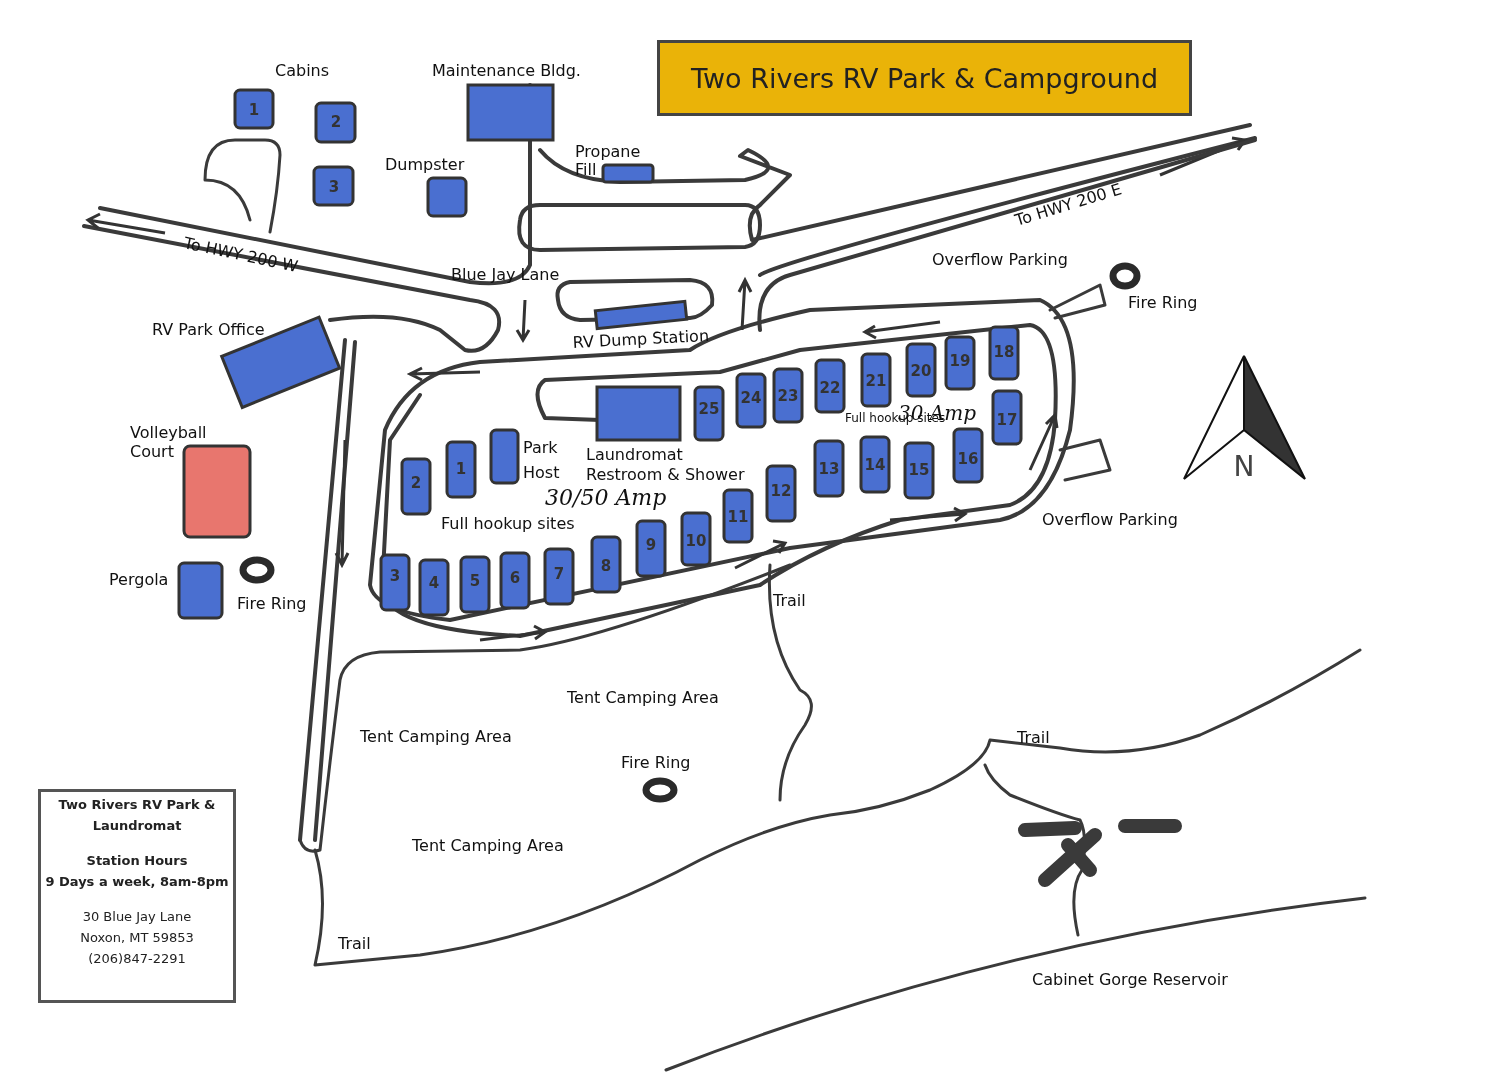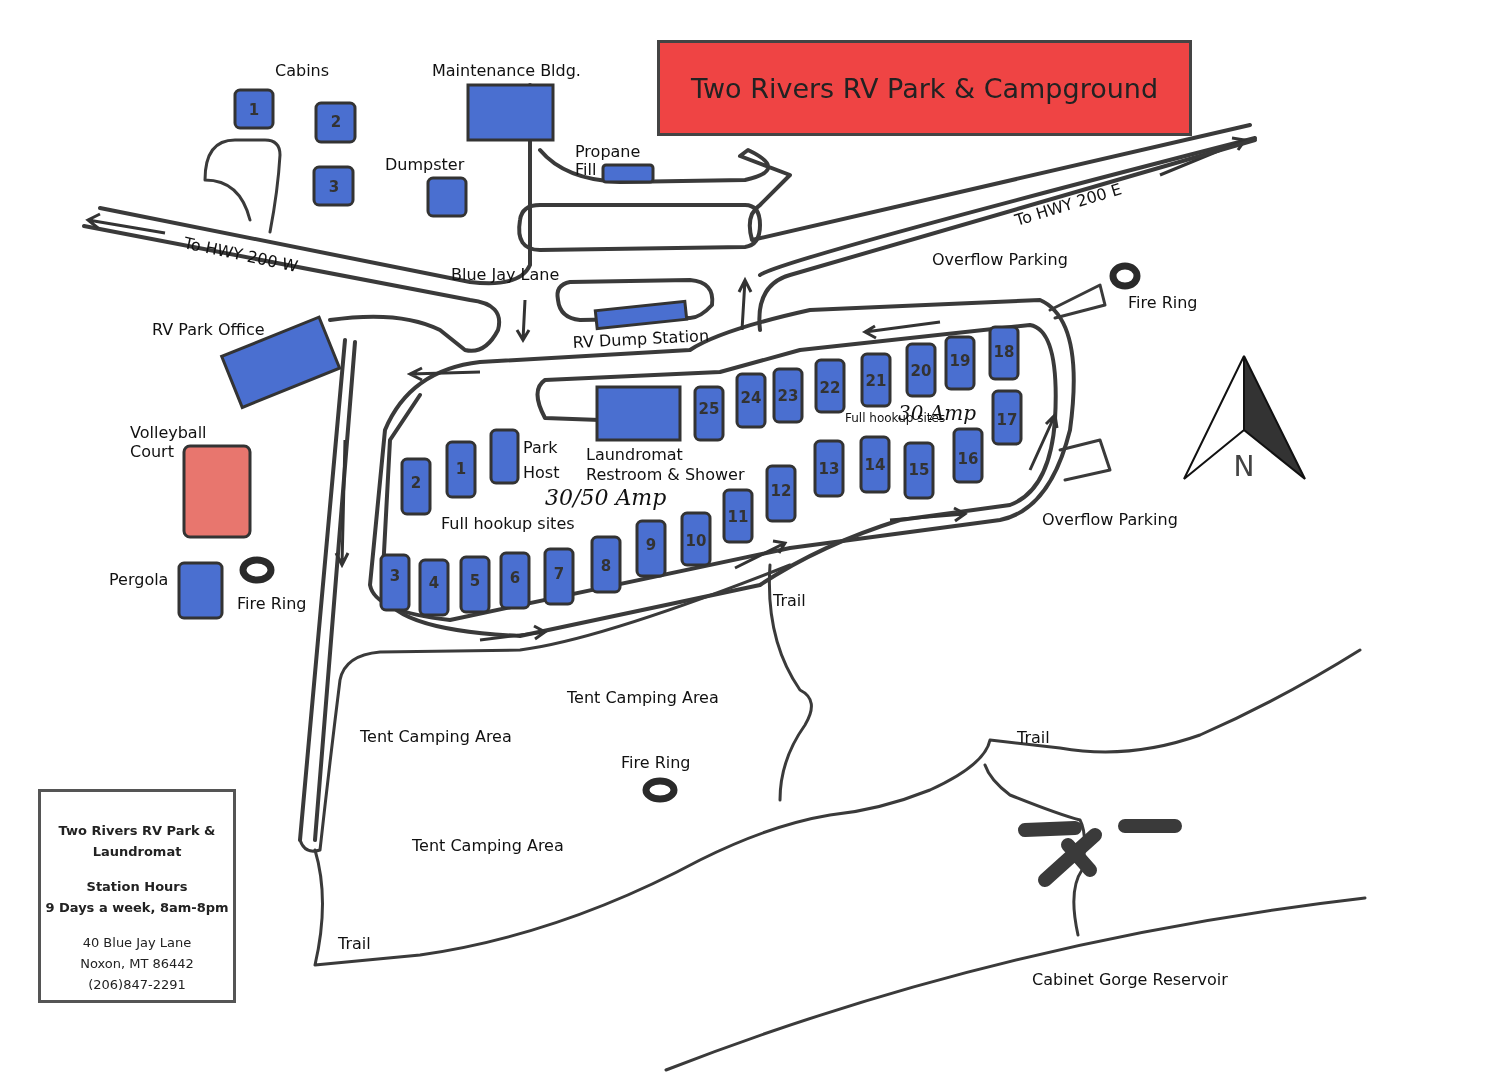--- a/index.html
+++ b/index.html
@@ -8,27 +8,27 @@
   #map { position:absolute; left:0; top:0; width:1500px; height:1089px; }
   .road { fill:none; stroke:#3a3a3a; stroke-width:4; stroke-linecap:round; stroke-linejoin:round; }
   .thin { stroke-width:3; }
   .bldg { fill:#4a6fd0; stroke:#333; stroke-width:3; }
   .site { fill:#4a6fd0; stroke:#333; stroke-width:3; }
   .sitenum { font-family:"DejaVu Sans", sans-serif; font-weight:bold; font-size:15px; fill:#333; text-anchor:middle; dominant-baseline:middle; }
   .lbl { font-family:"DejaVu Sans", sans-serif; font-size:16px; fill:#111; }
   .hand { font-family:"DejaVu Serif", serif; font-style:italic; font-size:22px; fill:#111; }
   .firering { fill:none; stroke:#2a2a2a; stroke-width:7; }
   .arrow { stroke:#333; stroke-width:3; fill:none; }
-  .title-box { position:absolute; left:657px; top:40px; width:535px; height:96px;
-               background:#ef4444; border:3px solid #444; box-sizing:border-box;
+  .title-box { position:absolute; left:657px; top:40px; width:535px; height:76px;
+               background:#eab308; border:3px solid #444; box-sizing:border-box;
                display:flex; align-items:center; justify-content:center; }
   .title-box span { font-family:"DejaVu Sans", sans-serif; font-size:27px; color:#222; }
   .info-box { position:absolute; left:38px; top:789px; width:198px; height:214px;
               border:3px solid #555; box-sizing:border-box; text-align:center;
-              font-family:"DejaVu Sans", sans-serif; color:#222; font-size:13px; padding-top:28px; }
+              font-family:"DejaVu Sans", sans-serif; color:#222; font-size:13px; padding-top:2px; }
   .info-box .b { font-weight:bold; display:block; line-height:21px; }
   .info-box .n { display:block; line-height:21px; }
   .gap { height:14px; display:block; }
 </style>
 </head>
 <body>
 
 <svg id="map" viewBox="0 0 1500 1089" xmlns="http://www.w3.org/2000/svg">
 
   <g>
@@ -247,16 +247,16 @@
   <span>Two Rivers RV Park &amp; Campground</span>
 </div>
 
 <div class="info-box">
   <span class="b">Two Rivers RV Park &amp;</span>
   <span class="b">Laundromat</span>
   <span class="gap"></span>
   <span class="b">Station Hours</span>
   <span class="b">9 Days a week, 8am-8pm</span>
   <span class="gap"></span>
-  <span class="n">40 Blue Jay Lane</span>
-  <span class="n">Noxon, MT  86442</span>
+  <span class="n">30 Blue Jay Lane</span>
+  <span class="n">Noxon, MT  59853</span>
   <span class="n">(206)847-2291</span>
 </div>
 
 </body></html>

